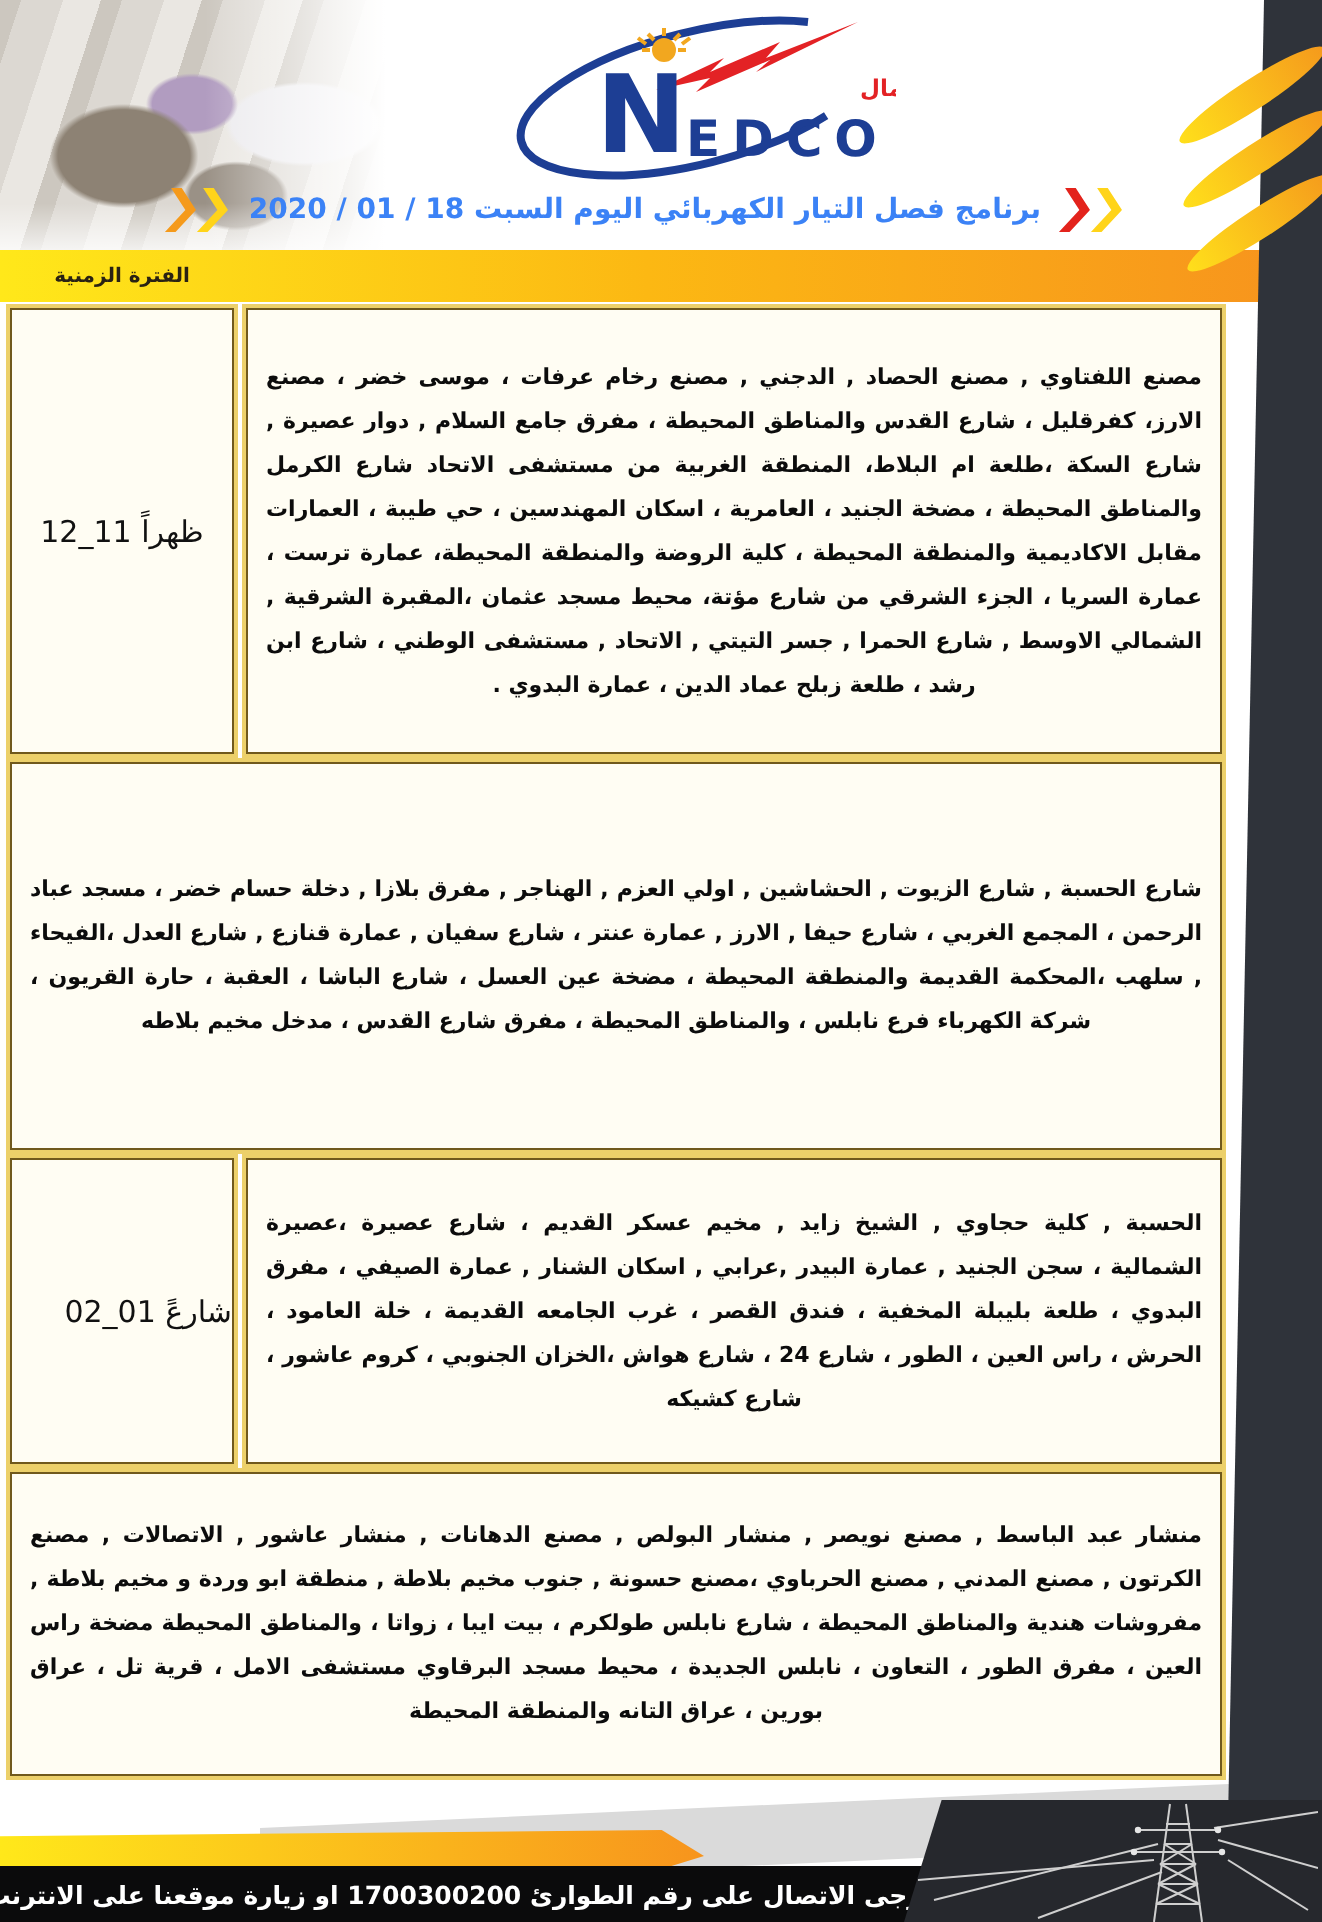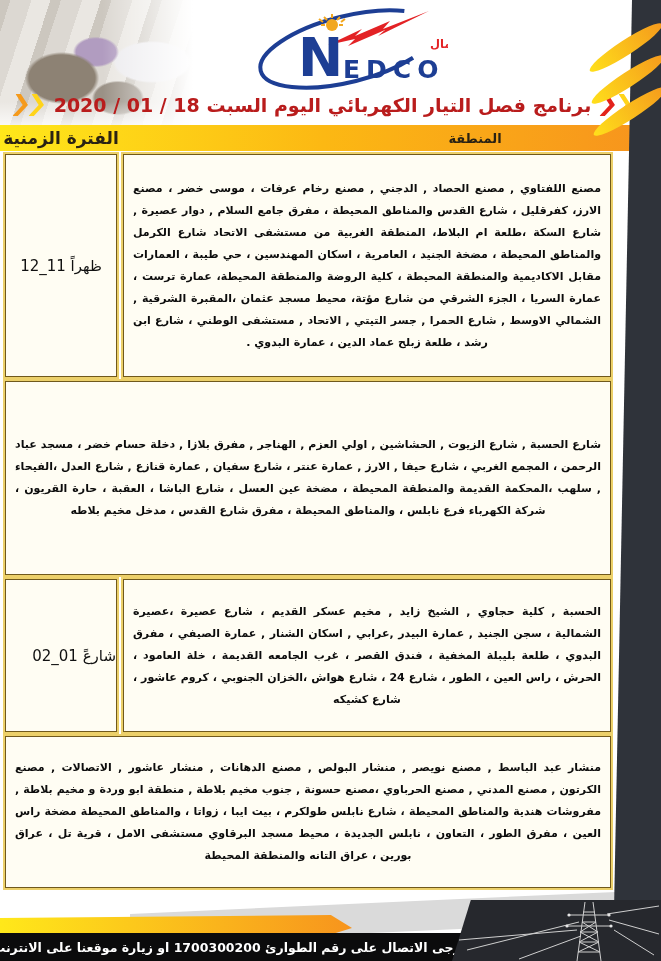--- a/index.html
+++ b/index.html
@@ -27,34 +27,34 @@
   .photo::after{content:"";position:absolute;inset:0;
     background:linear-gradient(to right,rgba(255,255,255,0) 50%,#fff 94%),
                linear-gradient(to bottom,rgba(255,255,255,0) 80%,rgba(255,255,255,.8) 100%);}
 
   
   .logo{position:absolute;left:248px;top:4px;width:200px;height:90px;z-index:2;}
 
   
   .title-row{position:absolute;left:0;top:86px;width:645px;height:38px;display:flex;
              align-items:center;justify-content:center;gap:10px;z-index:3;}
-  .title-text{direction:rtl;unicode-bidi:plaintext;color:#b91c1c;font-weight:bold;
-              font-size:19px;white-space:nowrap;margin:0;}
+  .title-text{direction:rtl;unicode-bidi:plaintext;color:#3b82f6;font-weight:bold;
+              font-size:14px;white-space:nowrap;margin:0;}
   .chevgroup{display:flex;gap:2px;}
   .chev{display:inline-block;width:14px;height:22px;transform:skewX(-8deg);
         clip-path:polygon(0 0,38% 0,100% 50%,38% 100%,0 100%,62% 50%);}
   .c-yellow{background:#ffd41a;}
   .c-orange{background:#f59a1b;}
   .c-red{background:#e3231c;}
 
   
   .thead{position:absolute;left:0;top:125px;width:648px;height:26px;
          background:linear-gradient(90deg,#ffe81a 0%,#fcb813 50%,#f7941d 100%);z-index:2;}
   .thead .time-h{position:absolute;left:0;top:0;width:122px;height:26px;display:flex;
-                 align-items:center;justify-content:center;font-weight:bold;font-size:17px;
+                 align-items:center;justify-content:center;font-weight:bold;font-size:10px;
                  color:#2a2213;direction:rtl;}
   .thead .area-h{position:absolute;left:425px;top:0;width:100px;height:26px;display:flex;
                  align-items:center;justify-content:center;font-weight:bold;font-size:13px;
                  color:#2a2213;direction:rtl;}
 
   
   .tbody{position:absolute;left:5px;top:154px;width:606px;z-index:2;}
   .row{display:flex;gap:6px;margin-bottom:4px;}
   .cell{background:#fffdf3;border:1px solid #70591c;box-shadow:0 0 0 2px #ecd06a;box-sizing:border-box;}
   .time-cell{flex:0 0 112px;display:flex;align-items:center;justify-content:center;
@@ -117,21 +117,20 @@
     </span>
     <h1 class="title-text">برنامج فصل التيار الكهربائي اليوم السبت 18 / 01 / 2020</h1>
     <span class="chevgroup">
       <span class="chev c-red"></span>
       <span class="chev c-yellow"></span>
     </span>
   </div>
 
   <div class="thead">
     <span class="time-h">الفترة الزمنية</span>
-    <span class="area-h">المنطقة</span>
   </div>
 
   <div class="tbody">
 
     <div class="row">
       <div class="cell time-cell h1">12_11 ظهراً</div>
       <div class="cell area-cell h1">
         <p>مصنع اللفتاوي , مصنع الحصاد , الدجني , مصنع رخام عرفات ، موسى خضر ، مصنع الارز، كفرقليل ، شارع القدس والمناطق المحيطة ، مفرق جامع السلام , دوار عصيرة , شارع السكة ،طلعة ام البلاط، المنطقة الغربية من مستشفى الاتحاد شارع الكرمل والمناطق المحيطة ، مضخة الجنيد ، العامرية ، اسكان المهندسين ، حي طيبة ، العمارات مقابل الاكاديمية والمنطقة المحيطة ، كلية الروضة والمنطقة المحيطة، عمارة ترست ، عمارة السريا ، الجزء الشرقي من شارع مؤتة، محيط مسجد عثمان ،المقبرة الشرقية , الشمالي الاوسط , شارع الحمرا , جسر التيتي , الاتحاد , مستشفى الوطني ، شارع ابن رشد ، طلعة زبلح عماد الدين ، عمارة البدوي .</p>
       </div>
     </div>

